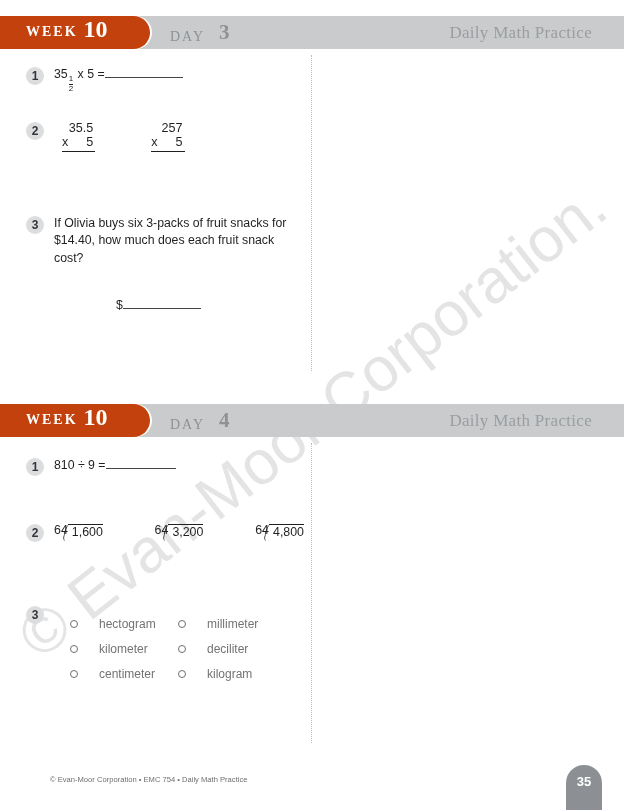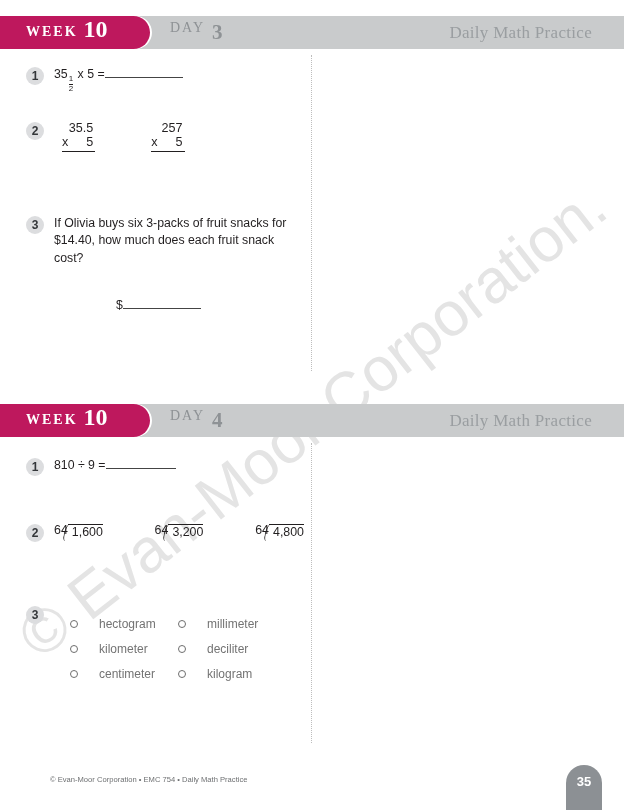--- a/index.html
+++ b/index.html
@@ -42,21 +42,21 @@
     width: 624px;
     height: 33px;
     background: #c9cbcc;
     z-index: 2;
     display: flex;
     align-items: center;
   }
   .hdr-week {
     position: relative;
     height: 33px;
-    background: #be185d;
+    background: #c2410c;
     color: #ffffff;
     border-radius: 0 17px 17px 0;
     padding: 0 20px 0 26px;
     display: flex;
     align-items: baseline;
     gap: 6px;
     min-width: 150px;
     box-shadow: 2px 0 0 0 #ffffff;
   }
   .hdr-week .w-label {
@@ -67,22 +67,22 @@
     position: relative;
     top: -1px;
   }
   .hdr-week .w-num {
     font-family: "Liberation Serif", serif;
     font-size: 24px;
     font-weight: 700;
   }
   .hdr-day {
     display: flex;
-    align-items: flex-start;
-    gap: 7px;
+    align-items: flex-end;
+    gap: 14px;
     margin-left: 20px;
     color: #8e9295;
   }
   .hdr-day .d-label {
     font-family: "Liberation Serif", serif;
     font-size: 14px;
     letter-spacing: 2px;
     font-weight: 400;
   }
   .hdr-day .d-num {

